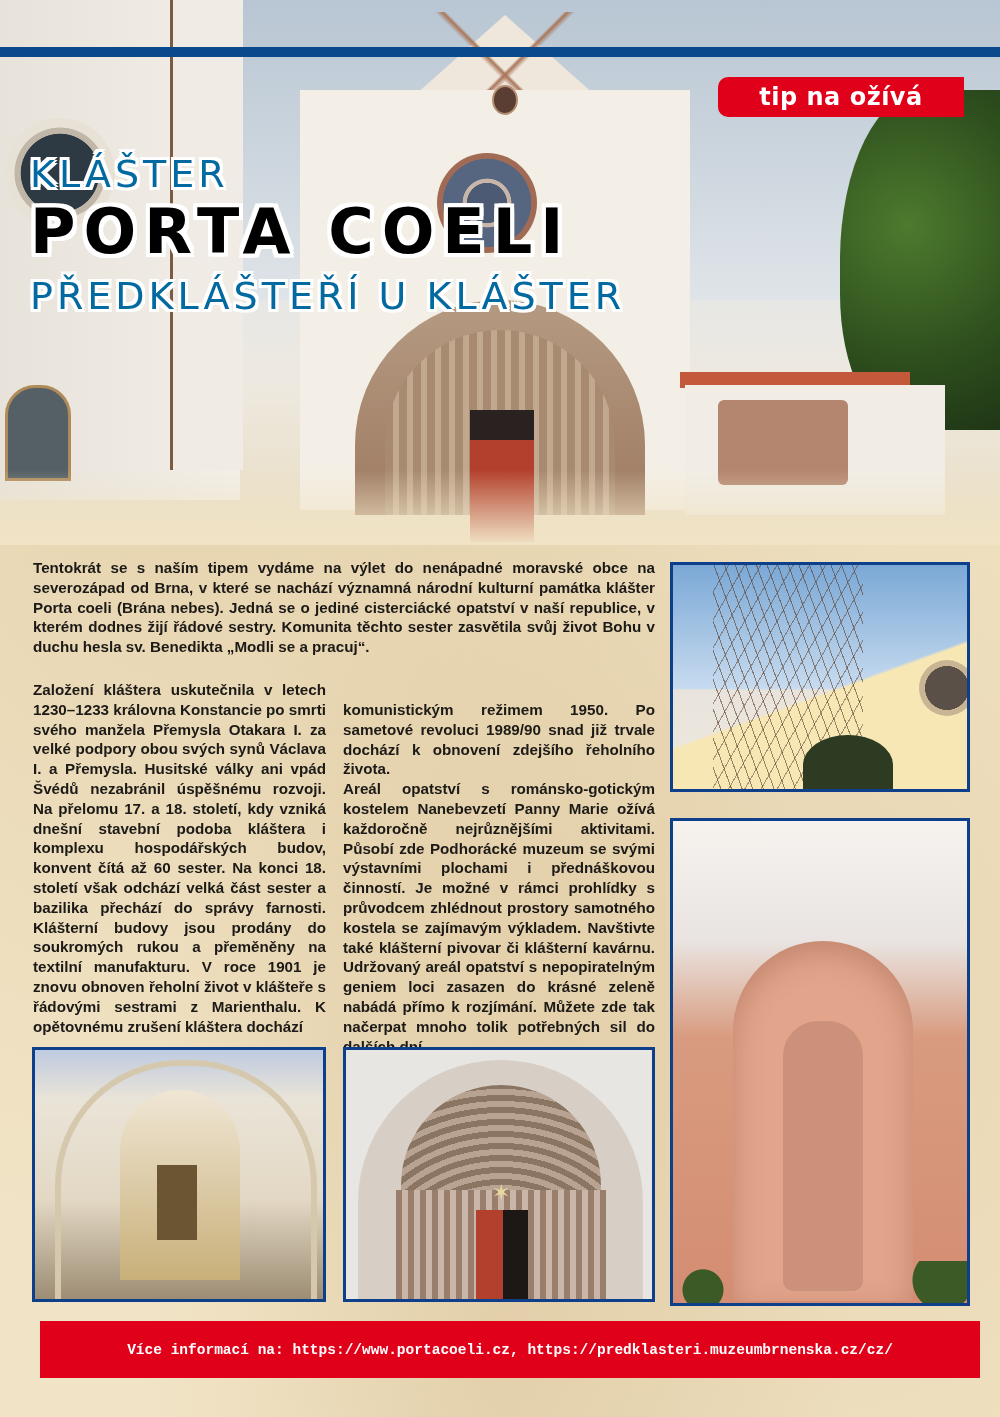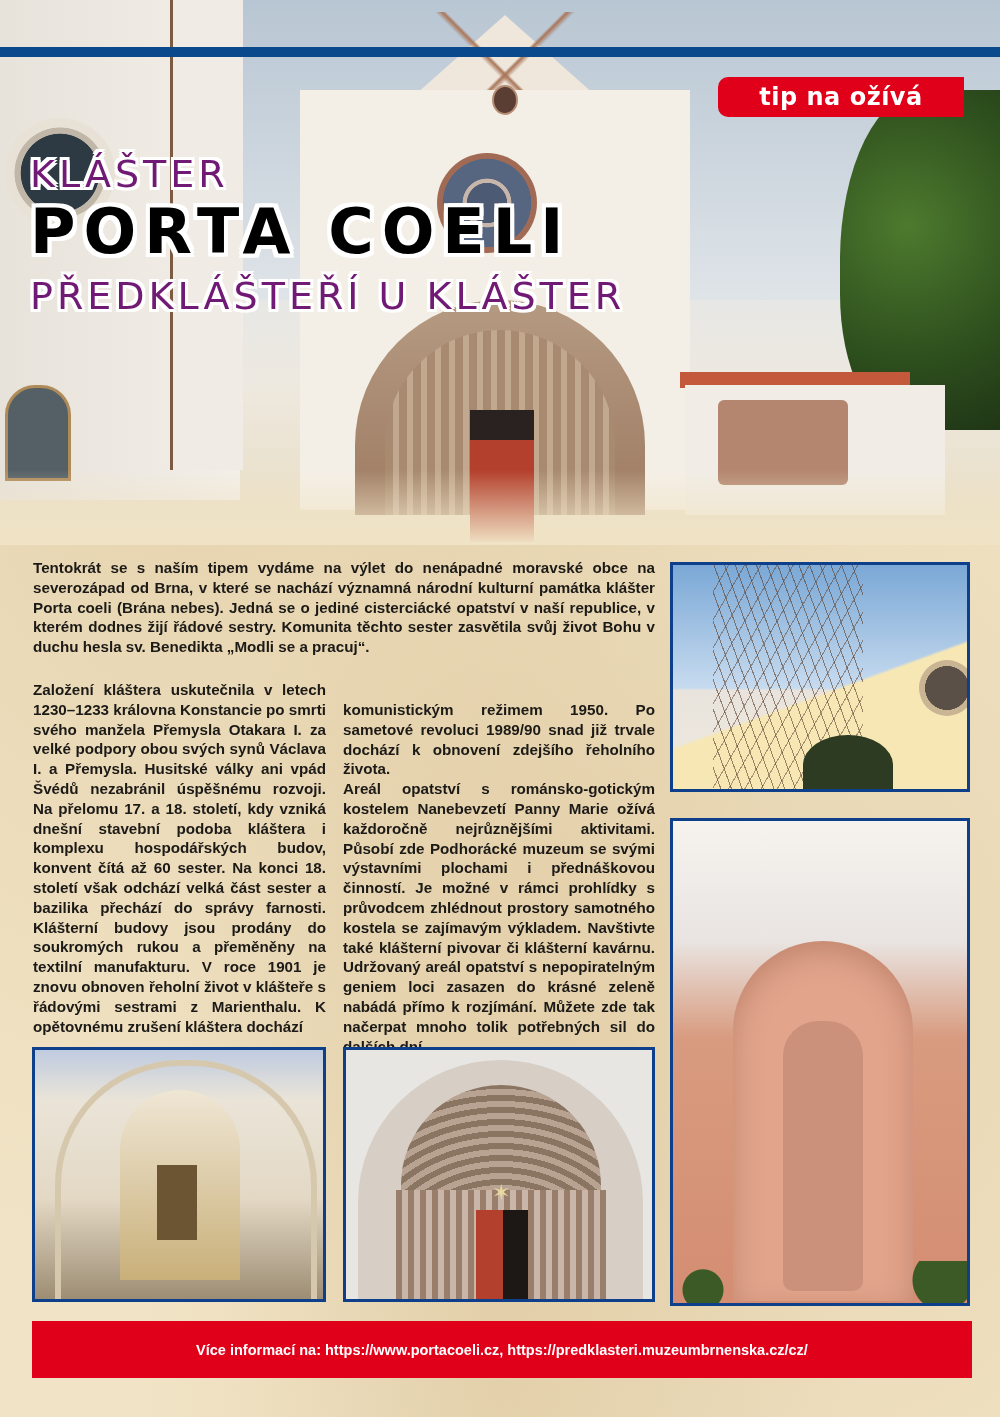--- a/index.html
+++ b/index.html
@@ -48,21 +48,21 @@
   .top-stripe { position:absolute; left:0; top:47px; width:1000px; height:10px; background:#0a4a8c; }
 
   .tip-badge {
     position:absolute; left:718px; top:77px; width:246px; height:40px;
     background:#e0001a; color:#fff; border-radius: 10px 0 0 10px;
     font-family:"DejaVu Sans", sans-serif; font-weight:bold; font-size:24px;
     display:flex; align-items:center; justify-content:center; letter-spacing:0.5px;
   }
   .title-block { position:absolute; left:30px; top:155px; }
   .t-line1, .t-line3 {
-    font-family:"DejaVu Sans", sans-serif; color:#701a75; font-size:38px; letter-spacing:4px;
+    font-family:"DejaVu Sans", sans-serif; color:#0369a1; font-size:38px; letter-spacing:4px;
     text-shadow: -3px -3px 0 #fff, 3px -3px 0 #fff, -3px 3px 0 #fff, 3px 3px 0 #fff, 0 3px 0 #fff, 3px 0 0 #fff, -3px 0 0 #fff, 0 -3px 0 #fff;
     line-height: 1;
   }
   .t-line2 {
     font-family:"DejaVu Sans", sans-serif; font-weight:bold; color:#000000; font-size:62px; letter-spacing:8px;
     line-height:1; margin-top:8px;
     text-shadow: -4px -4px 0 #fff, 4px -4px 0 #fff, -4px 4px 0 #fff, 4px 4px 0 #fff, 0 4px 0 #fff, 4px 0 0 #fff, -4px 0 0 #fff, 0 -4px 0 #fff;
   }
   .t-line3 { margin-top:14px; }
 
@@ -103,23 +103,23 @@
   .ph-portal { left:343px; top:1047px; width:312px; height:255px; background:#e8e6e2; }
   .ph-portal .arch { position:absolute; left:12px; top:10px; width:285px; height:245px; border-radius:142px 142px 0 0; background:#d7cfc6; }
   .ph-portal .tympanum { position:absolute; left:55px; top:35px; width:200px; height:220px; border-radius:100px 100px 0 0;
     background: repeating-radial-gradient(circle at 50% 100%, #8a7462 0 6px, #b8a392 6px 12px); }
   .ph-portal .pillars { position:absolute; left:50px; top:140px; width:210px; height:115px;
     background: repeating-linear-gradient(90deg,#9a7e6c 0 6px,#c9b6a8 6px 12px); }
   .ph-portal .door { position:absolute; left:130px; top:160px; width:52px; height:95px; background:#b3402d; }
   .ph-portal .doorway { position:absolute; left:157px; top:160px; width:25px; height:95px; background:#1d1715; }
   .ph-portal .star { position:absolute; left:146px; top:132px; color:#e8d9a0; font-size:22px; line-height:1; }
 
-  .footer { position:absolute; left:32px; top:1321px; width:940px; height:57px; background:#e0001a;
+  .footer { position:absolute; left:40px; top:1321px; width:940px; height:57px; background:#e0001a;
     display:flex; align-items:center; justify-content:center; color:#fff;
-    font-family:Liberation Sans, sans-serif; font-weight:bold; font-size:14.5px; font-stretch:condensed; }
+    font-family:Liberation Mono, monospace; font-weight:bold; font-size:14.5px; font-stretch:condensed; }
 </style>
 </head>
 <body>
 
 <div class="hero">
   <div class="sky"></div>
   <div class="wall-left"></div>
   <div class="rose-left"></div>
   <div class="tower-left"></div>
   <div class="win-left"></div>

